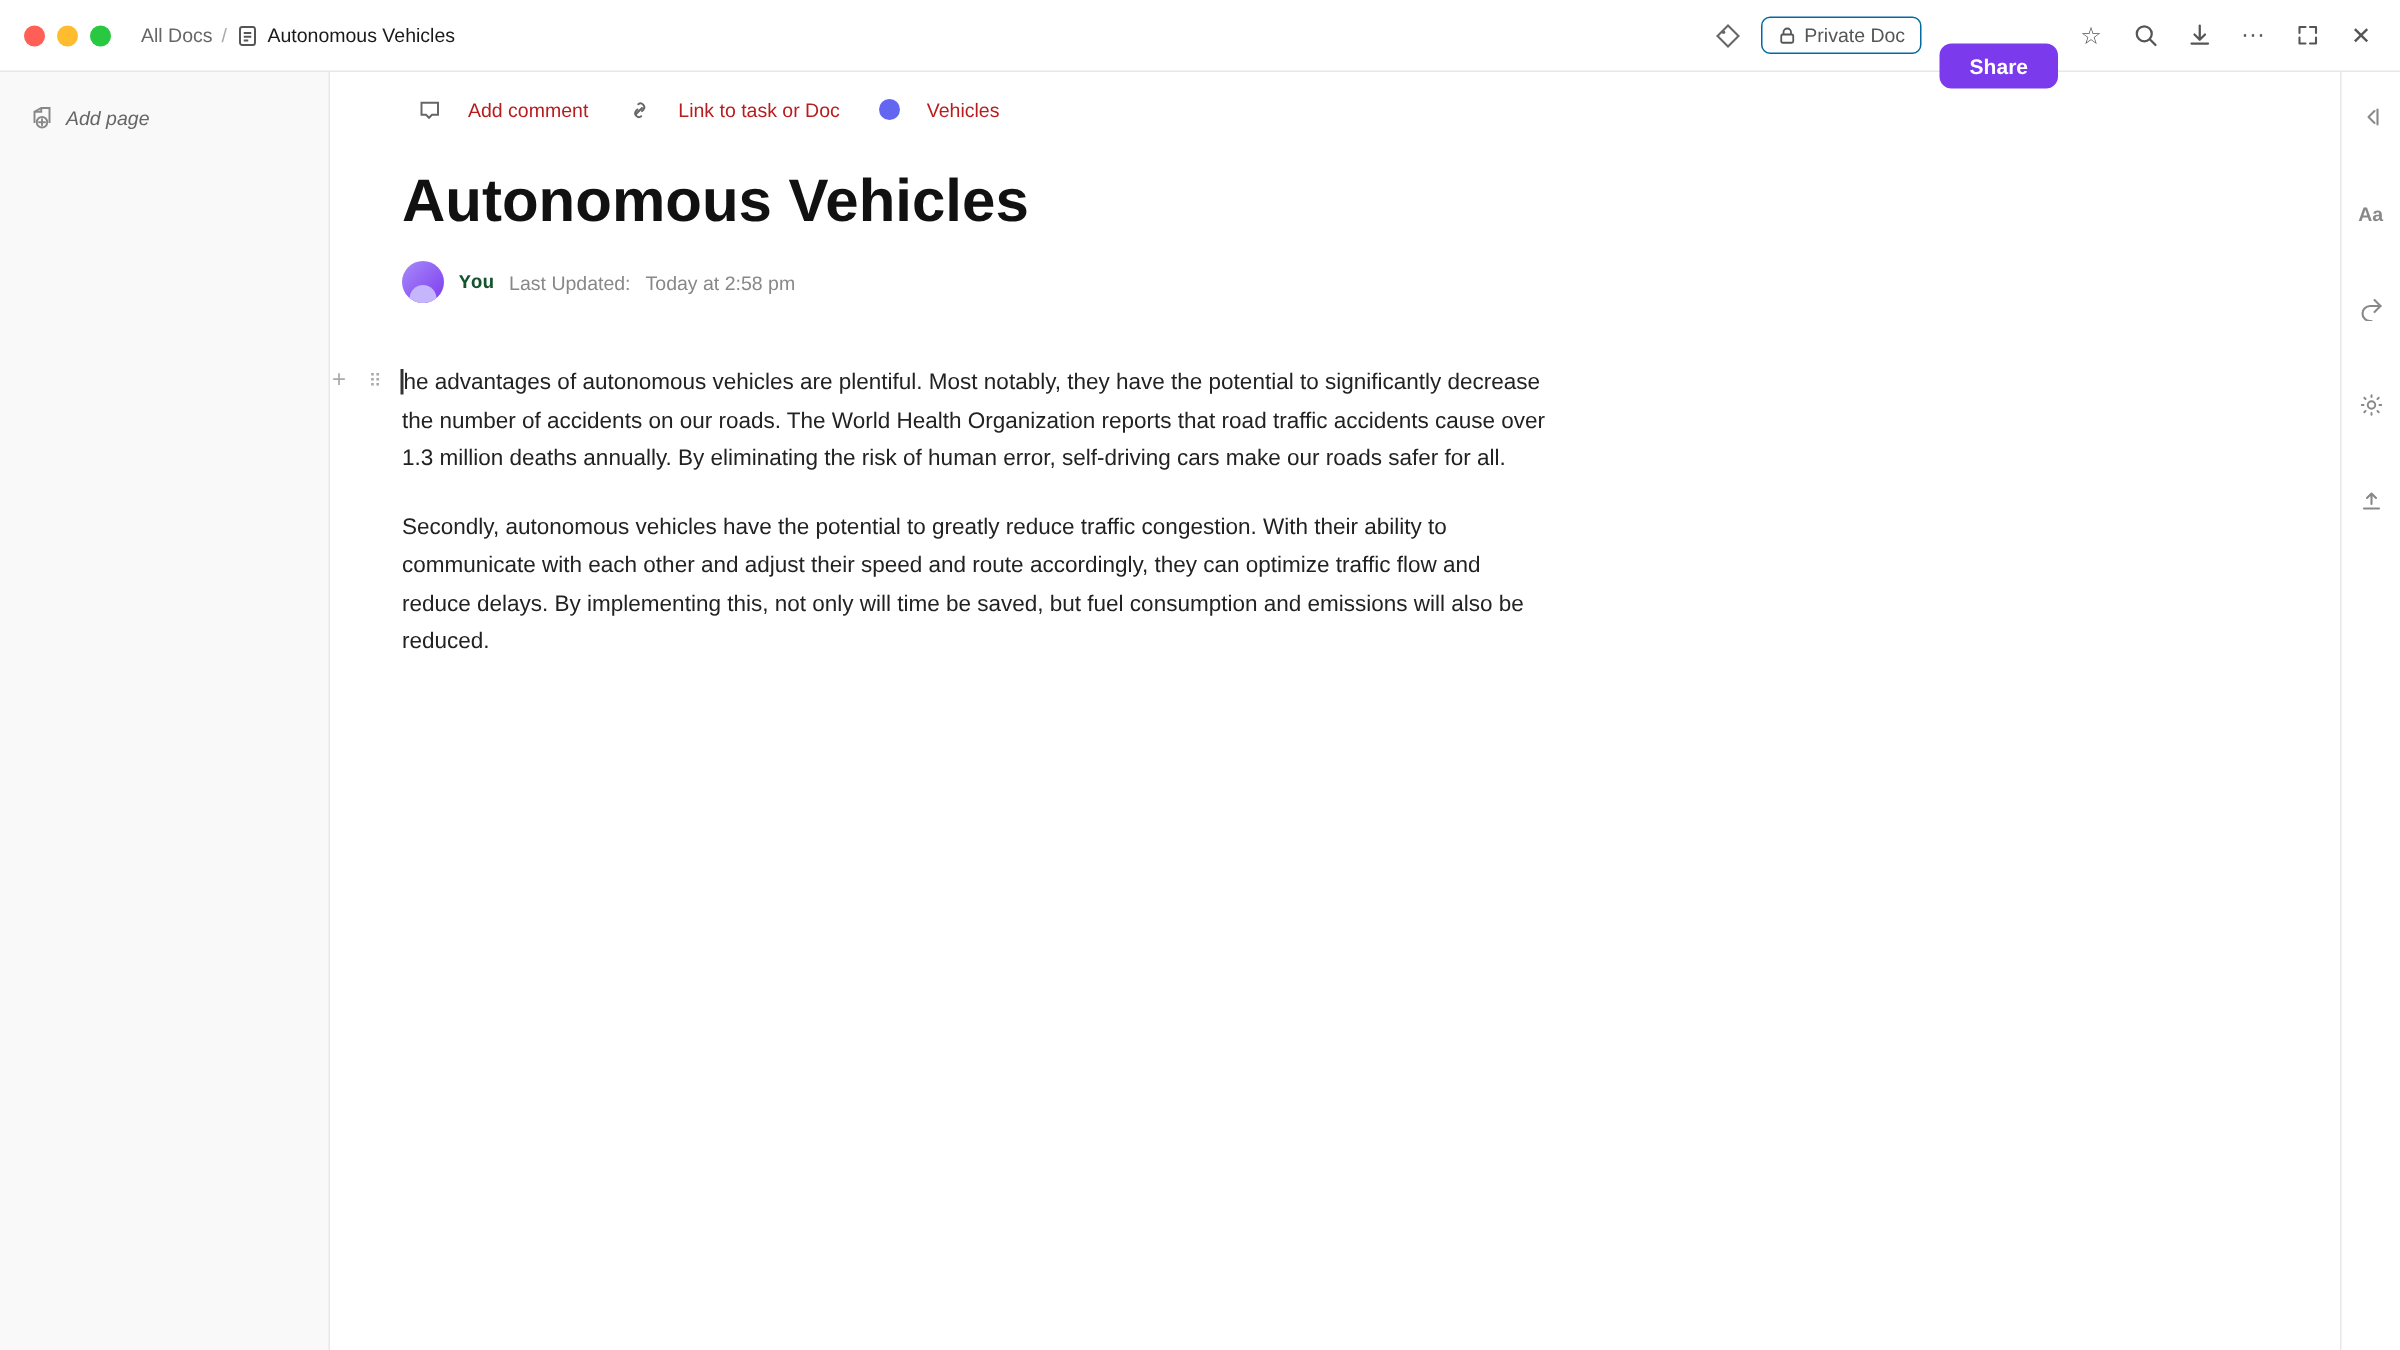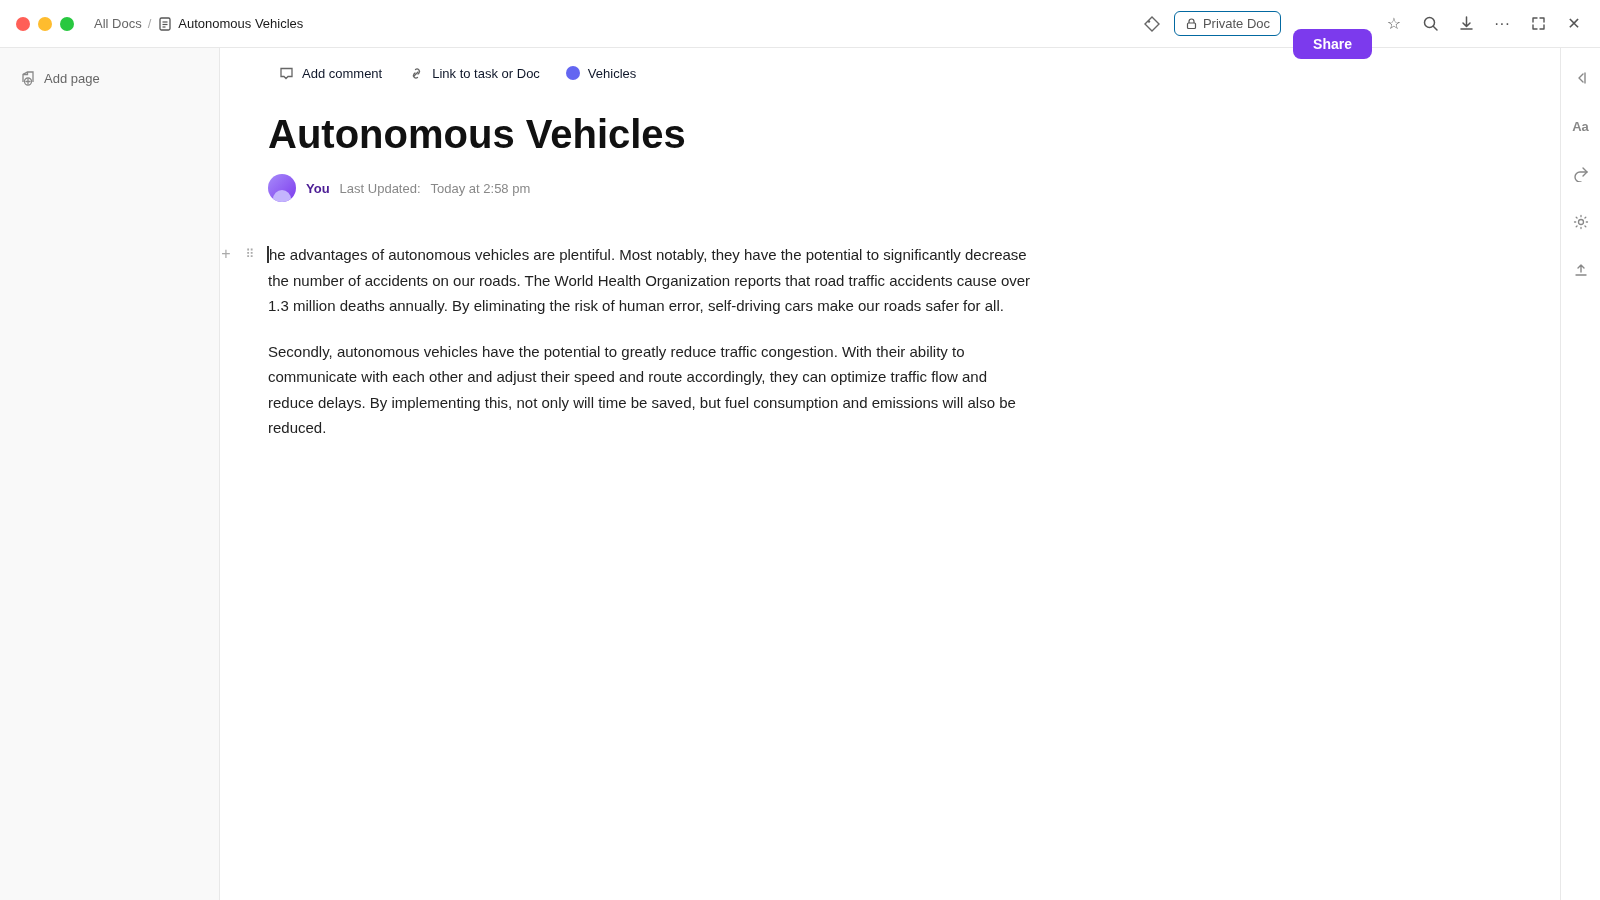--- a/index.html
+++ b/index.html
@@ -122,20 +122,21 @@
 
     .add-page-btn {
       display: flex;
       align-items: center;
       gap: 8px;
       font-size: 13px;
       color: #666;
       cursor: pointer;
       padding: 6px 8px;
       border-radius: 6px;
+      font-style: italic;
     }
 
     
     .editor-area {
       flex: 1;
       overflow-y: auto;
       display: flex;
       flex-direction: column;
     }
 
@@ -144,23 +145,23 @@
       display: flex;
       align-items: center;
       gap: 6px;
       padding: 12px 48px 8px 48px;
       flex-shrink: 0;
     }
 
     .toolbar-btn {
       display: flex;
       align-items: center;
-      gap: 8px;
+      gap: 18px;
       font-size: 13px;
-      color: #0f172a;
+      color: #b91c1c;
       padding: 5px 10px;
       border-radius: 6px;
       cursor: pointer;
       background: none;
       border: none;
     }
     .toolbar-icon {
       width: 16px;
       height: 16px;
       display: inline-flex;
@@ -220,21 +221,22 @@
       left: 50%;
       transform: translateX(-50%);
       width: 18px;
       height: 12px;
       background: #c4b5fd;
       border-radius: 9px 9px 0 0;
     }
 
     .doc-author {
       font-weight: 600;
-      color: #4c1d95;
+      color: #14532d;
+      font-family: Liberation Mono, monospace;
     }
 
     .doc-h1 {
       font-size: 28px;
       font-weight: 800;
       color: #111;
       line-height: 1.3;
       margin-bottom: 24px;
     }
 
@@ -295,21 +297,21 @@
 
     
     .right-sidebar {
       width: 40px;
       background: #ffffff;
       border-left: 1px solid #e8e8e8;
       display: flex;
       flex-direction: column;
       align-items: center;
       padding: 16px 5px;
-      gap: 20px;
+      gap: 36px;
       flex-shrink: 0;
     }
 
     .right-icon {
       width: 28px;
       height: 28px;
       display: flex;
       align-items: center;
       justify-content: center;
       color: #888;

